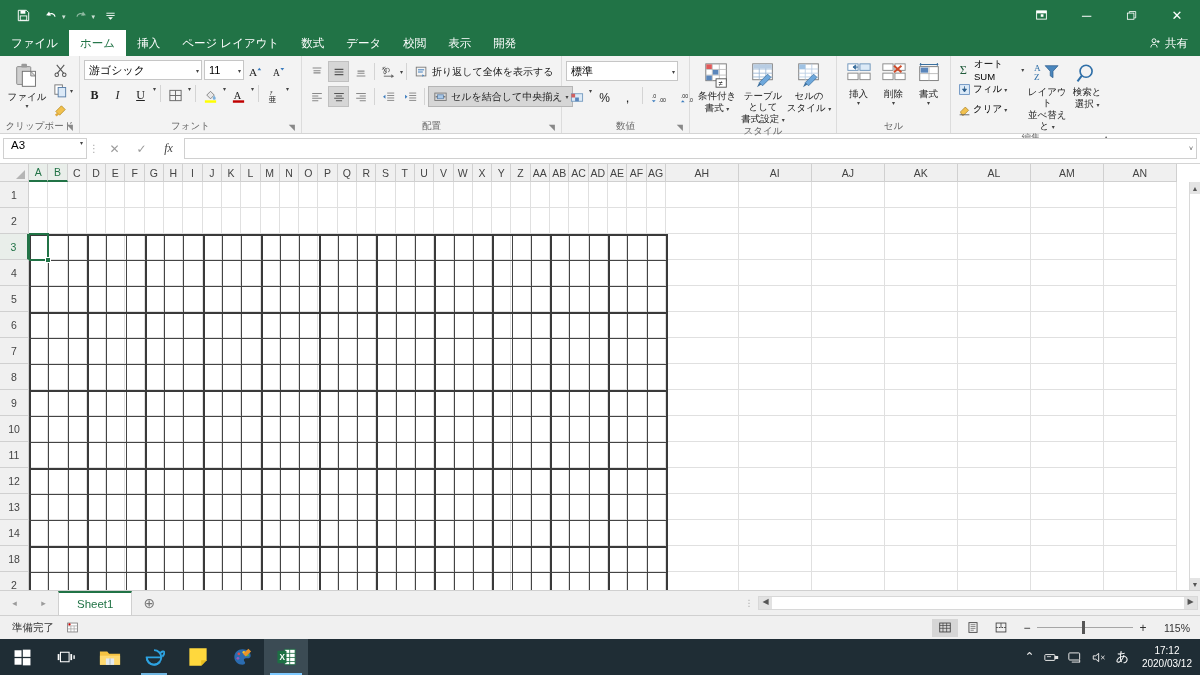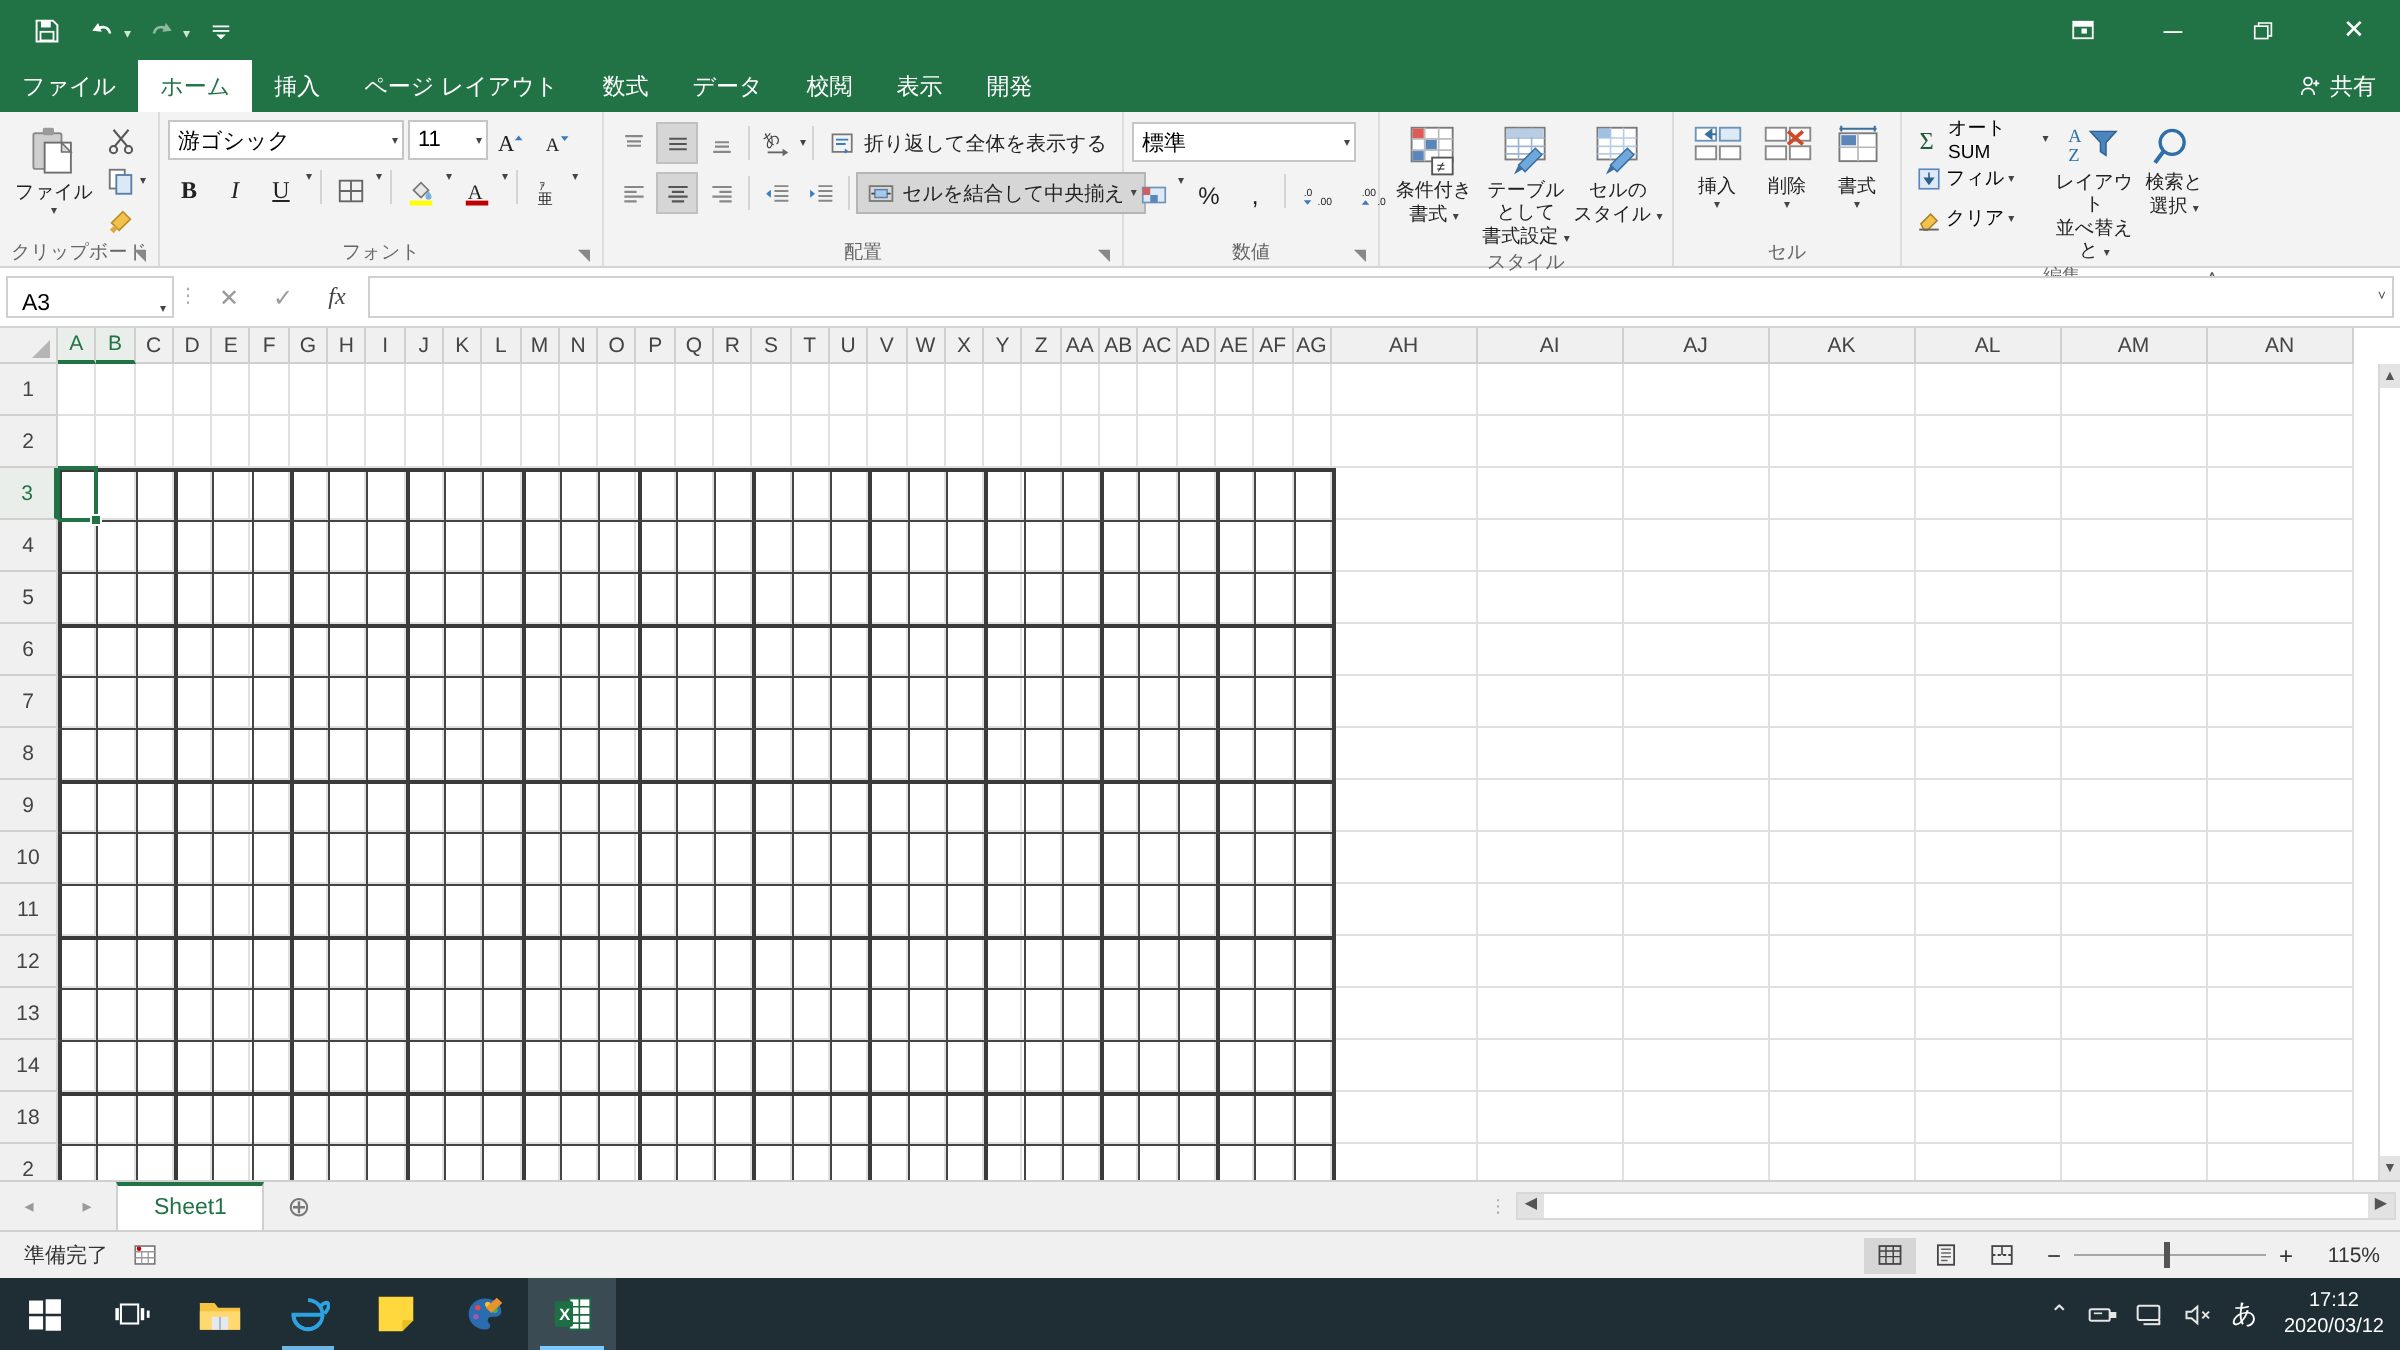--- a/index.html
+++ b/index.html
@@ -124,21 +124,21 @@
   }
   .numfmt .fv { flex: 1; }
 
   
   .fbar {
     height: 30px; background: #fff; display: flex; align-items: center;
     border-bottom: 1px solid #d4d4d4; flex: 0 0 30px; padding: 0 3px;
   }
   .namebox {
     width: 84px; height: 21px; border: 1px solid #d0d0d0; background: #fff;
-    display: flex; align-items: flex-end; padding: 0 3px 0 7px; font-size: 11.5px;
+    display: flex; align-items: flex-start; padding: 0 3px 0 7px; font-size: 11.5px;
   }
   .namebox .nv { flex: 1; }
   .grip { width: 14px; text-align: center; color: #aaa; font-size: 10px; letter-spacing: 0; }
   .fb-btn { width: 27px; height: 22px; display: flex; align-items: center; justify-content: center;
             color: #9a9a9a; font-size: 12px; }
   .fb-input {
     flex: 1; height: 21px; border: 1px solid #d0d0d0; border-left: 1px solid #d0d0d0;
     background: #fff; margin-left: 2px; display: flex; align-items: center; padding: 0 18px 0 4px;
     font-size: 11.5px; position: relative;
   }

